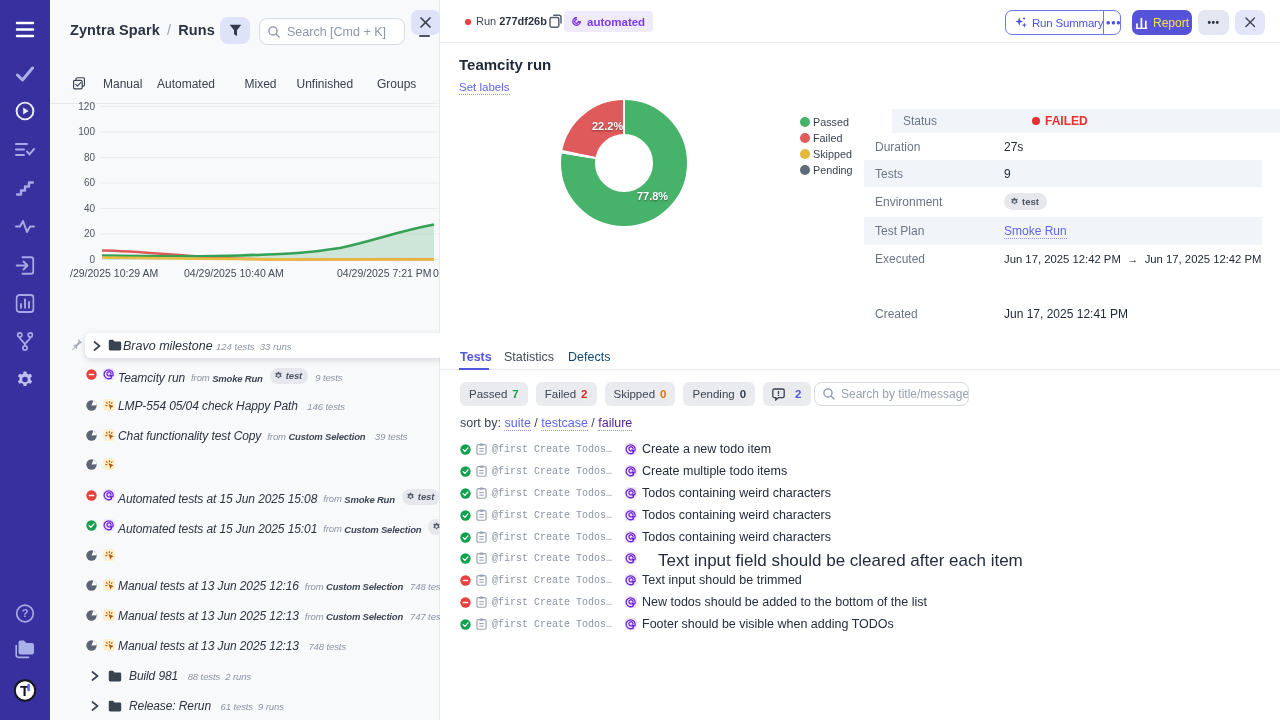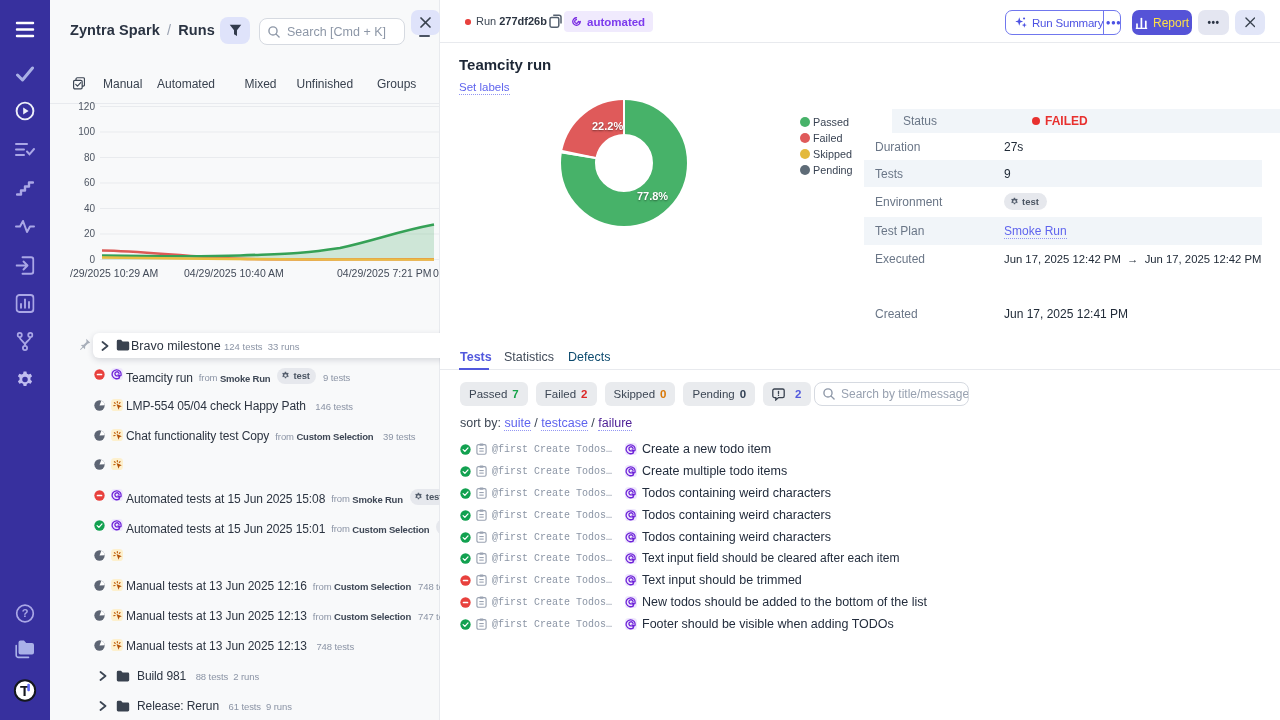--- a/index.html
+++ b/index.html
@@ -17,21 +17,21 @@
 #lsearch { position:absolute; left:209px; top:18px; width:146px; height:27px; background:#fff; border:1px solid #d6dae1; border-radius:8px; display:flex; align-items:center; padding:0 8px; color:#8d97a7; font-size:12.5px; }
 #lsearch svg { margin-right:7px; }
 
 #ltabs { position:absolute; left:0px; top:70px; width:389px; height:34px; border-bottom:1px solid #e8eaee; }
 #ltabs .t { position:absolute; top:6.5px; font-size:12px; color:#39424f; }
 
 #chart { position:absolute; left:0; top:104px; width:389px; height:186px; }
 .ylab { position:absolute; right:0; font-size:10px; color:#4e5663; text-align:right; }
 .xlab { position:absolute; top:163px; font-size:10.5px; color:#434b59; white-space:nowrap; }
 
-#runs { position:absolute; left:16px; top:322px; width:389px; height:398px; overflow:hidden; }
+#runs { position:absolute; left:8px; top:322px; width:389px; height:398px; overflow:hidden;font-style:italic; }
 .rrow { position:absolute; left:0; width:389px; height:30px; }
 .rrow .ic1 { position:absolute; left:28px; top:9px; }
 .rrow .ic2 { position:absolute; left:45px; top:8px; }
 .rrow .tt { position:absolute; left:60px; top:7.5px; font-size:12px; letter-spacing:-0.1px; color:#2c3441; white-space:nowrap; }
 .rrow .tt .frm { font-size:9.5px; color:#8b94a5; font-weight:normal; padding-left:6px;}
 .rrow .tt .frmb { font-size:9.5px; color:#3e4755; font-weight:bold; letter-spacing:-0.2px; }
 .rrow .tt .cnt { font-size:9.5px; color:#8b94a5; font-weight:normal; padding-left:7px;}
 .chip-env { display:inline-flex; align-items:center; background:#e6e8ed; border-radius:9px; height:16px; padding:0 6px 0 4px; font-size:9.5px; color:#4b5563; font-weight:bold; vertical-align:1px; margin-left:7px;}
 .folder-row .tt { font-weight:normal; }
 
@@ -569,21 +569,21 @@
           <svg class="abs" style="left:20px;top:6px" width="11" height="11">
             <use href="#ic-green"></use>
           </svg>
           <svg class="abs" style="left:36px;top:5px" width="11" height="12">
             <use href="#ic-clip"></use>
           </svg>
           <span class="abs mono" style="left:52px;top:6px;font-size:10px;color:#8b95a5;">@first Create Todos…</span>
           <svg class="abs" style="left:185px;top:5px" width="12" height="12">
             <use href="#ic-auto"></use>
           </svg>
-          <span class="abs ttl" style="left:202px;top:4px;font-size:12px;color:#232d3d;">Text input field should be cleared after each item</span>
+          <span class="abs ttl" style="left:218px;top:4px;font-size:17px;color:#232d3d;">Text input field should be cleared after each item</span>
         </div>
       <div class="trow" style="top:569px">
           <svg class="abs" style="left:20px;top:6px" width="11" height="11">
             <use href="#ic-red"></use>
           </svg>
           <svg class="abs" style="left:36px;top:5px" width="11" height="12">
             <use href="#ic-clip"></use>
           </svg>
           <span class="abs mono" style="left:52px;top:6px;font-size:10px;color:#8b95a5;">@first Create Todos…</span>
           <svg class="abs" style="left:185px;top:5px" width="12" height="12">

